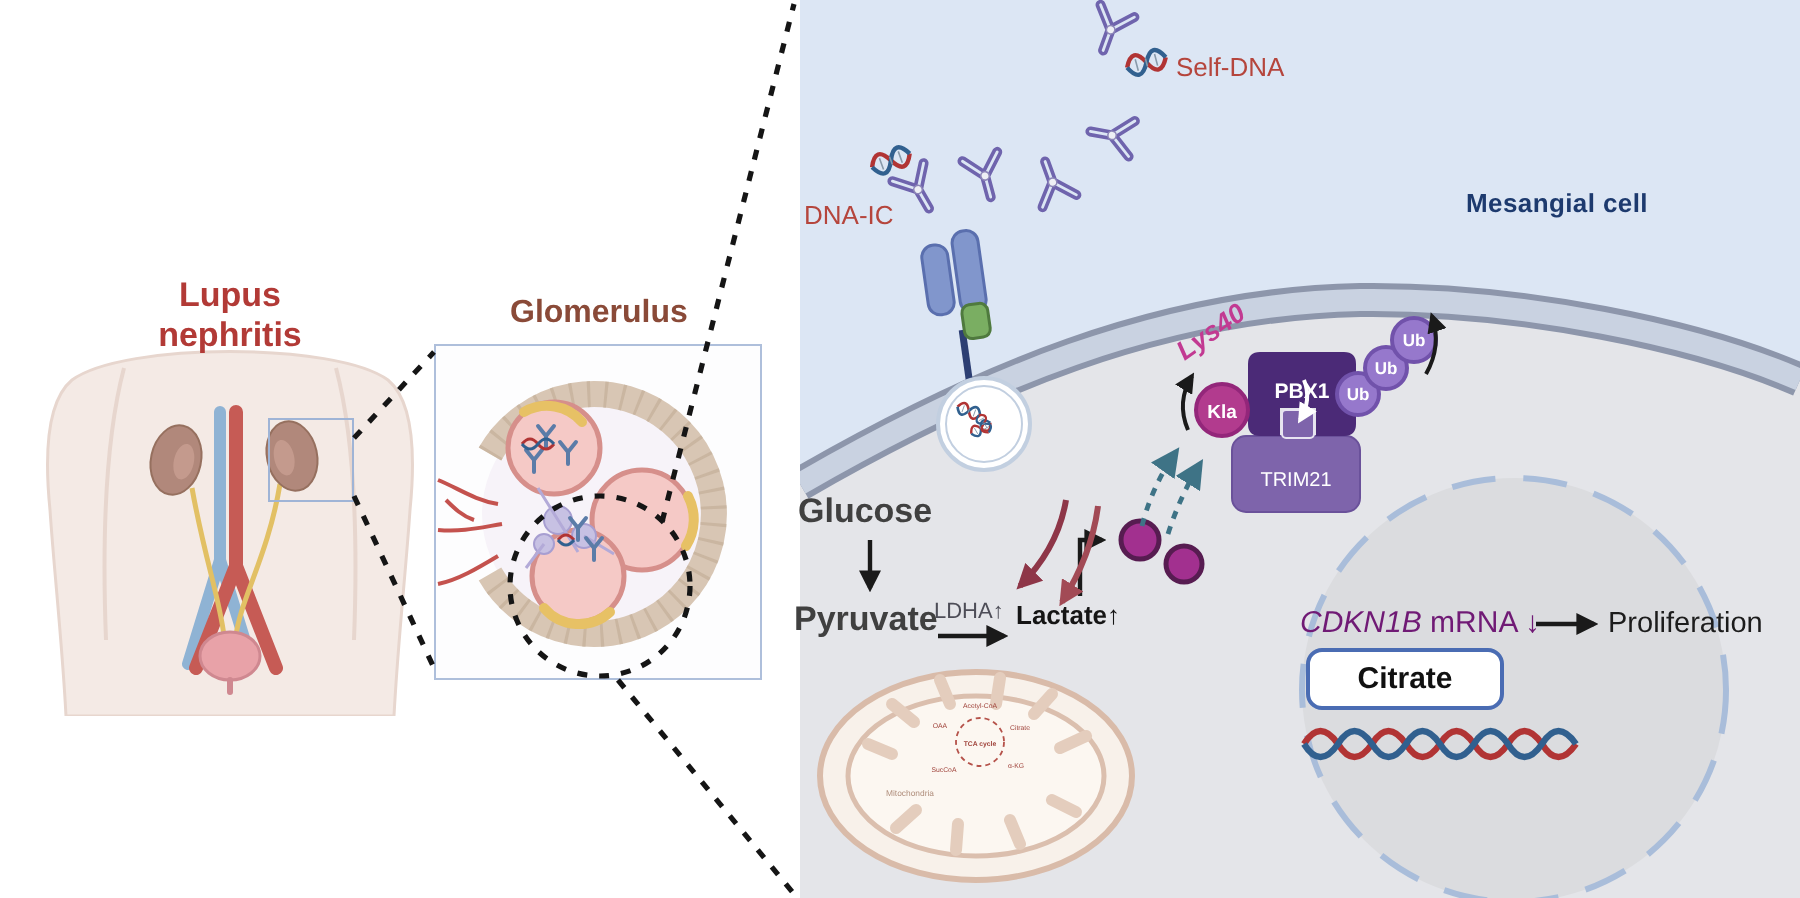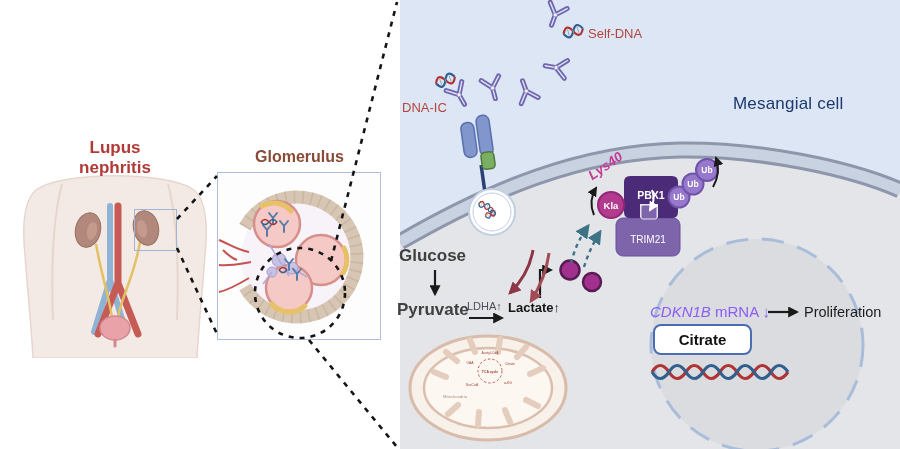--- a/index.html
+++ b/index.html
@@ -3,26 +3,26 @@
 <meta charset="utf-8">
 <style>
   html,body{margin:0;padding:0;background:#fff;}
   #canvas{position:relative;width:900px;height:449px;overflow:hidden;
           font-family:"Liberation Sans",sans-serif;background:#ffffff;}
   .abs{position:absolute;}
   .lbl{white-space:nowrap;}
   .title-red{width:112px;text-align:center;font-size:17px;font-weight:bold;
              color:#b23a36;line-height:1.18;}
   .glom-lbl{font-size:16px;font-weight:bold;color:#8a4a38;}
-  .cellname{font-size:17px;font-weight:normal;color:#1d3a6e;letter-spacing:.2px;}
+  .cellname{font-size:13px;font-weight:bold;color:#1d3a6e;letter-spacing:.2px;}
   .dnalbl{font-size:13px;color:#b5453c;}
   .met{font-size:17px;font-weight:bold;color:#404040;}
   .ldha{font-size:11px;color:#4d4d57;}
   .lact{font-size:13px;font-weight:bold;color:#151515;}
-  .geneline{font-size:15px;color:#8b5cf6;}
+  .geneline{font-size:15px;color:#701a75;}
   .geneline .gene{font-style:italic;}
   .prolif{font-size:14.5px;color:#1c1c1c;}
   .promoter{width:95px;height:27px;background:#fff;border:2px solid #4a6cb3;
             border-radius:8px;text-align:center;line-height:27px;
             font-size:15px;font-weight:bold;color:#111;}
   .lys40{font-size:13.5px;font-weight:bold;font-style:italic;color:#c23a92;
          transform:rotate(-35deg);transform-origin:left bottom;}
   .kidney-box{width:41px;height:40px;border:1.5px solid #9fb4d6;}
   .glom-box{width:162px;height:166px;border:1.5px solid #aebfdb;background:#fdfdfe;}
   .z1{z-index:1}.z2{z-index:2}.z3{z-index:3}.z4{z-index:4}

